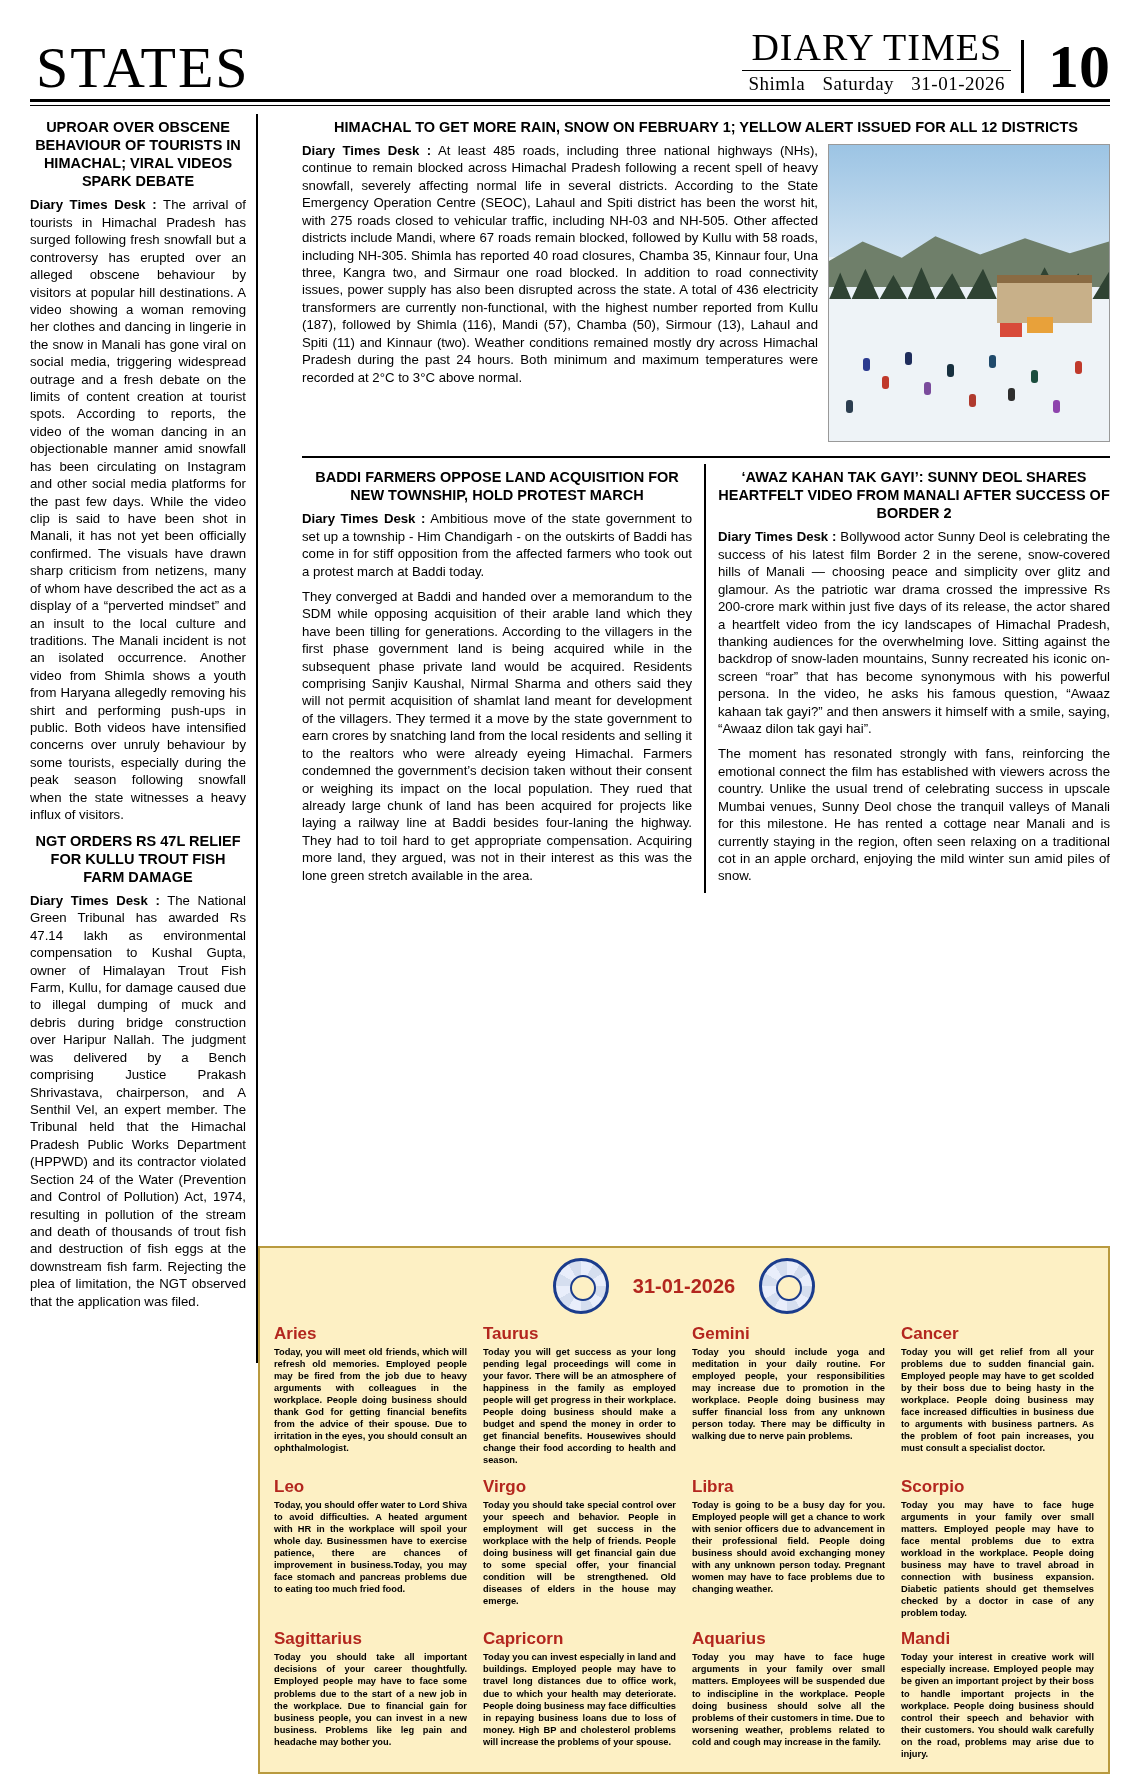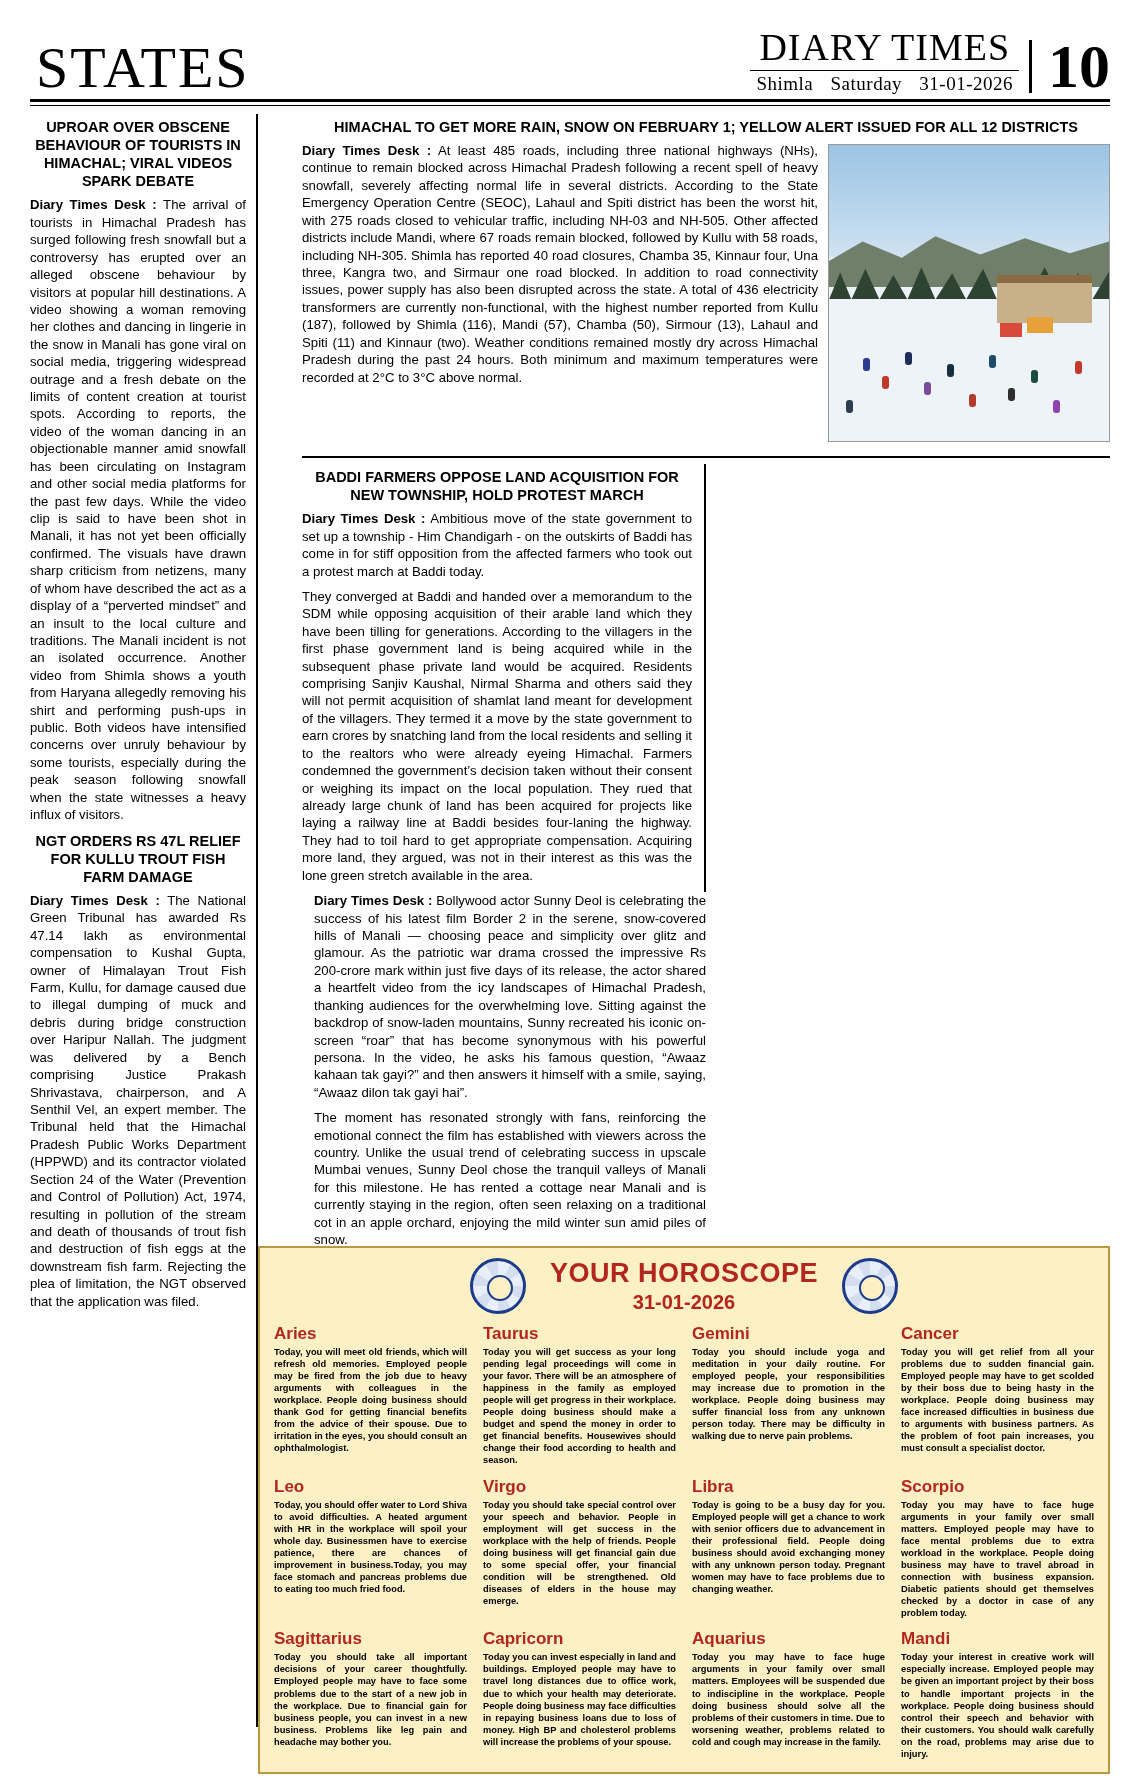--- a/index.html
+++ b/index.html
@@ -55,21 +55,21 @@
     border-top: 1px solid #000;
     padding-top: 2px;
   }
   .brand-sub span { margin: 0 6px; }
   .page-num {
     font-family: "Liberation Serif", serif;
     font-size: 62px;
     font-weight: 700;
     line-height: 0.85;
     border-left: 3px solid #000;
-    padding-left: 16px;
+    padding-left: 24px;
     margin-bottom: 2px;
   }
   .thin-rule { border-top: 1px solid #000; margin-top: 3px; }
 
   
   .body-grid {
     display: flex;
     gap: 0;
     margin-top: 8px;
   }
@@ -129,21 +129,20 @@
   .p5{left:42%;top:74%;background:#17303f;} .p6{left:50%;top:84%;background:#b03a2e;}
   .p7{left:57%;top:71%;background:#204a6b;} .p8{left:64%;top:82%;background:#2e2e2e;}
   .p9{left:72%;top:76%;background:#1b4d3e;} .p10{left:80%;top:86%;background:#8e44ad;}
   .p11{left:88%;top:73%;background:#c0392b;} .p12{left:6%;top:86%;background:#2c3e50;}
 
   
   .two-col {
     display: flex;
     gap: 0;
     margin-top: 4px;
-    flex-direction: column;
   }
   .sub-col { width: 50%; }
   .sub-col.left-sub { padding-right: 12px; border-right: 2px solid #000; }
   .sub-col.right-sub { padding-left: 12px; }
 
   
   .horoscope {
     position: absolute;
     left: 258px;
     right: 30px;
@@ -264,36 +263,36 @@
 
       <div class="two-col">
 
         <div class="sub-col left-sub">
           <h2 class="headline">BADDI FARMERS OPPOSE LAND ACQUISITION FOR NEW TOWNSHIP, HOLD PROTEST MARCH</h2>
           <p class="body-text"><span class="lead">Diary Times Desk :</span><span> Ambitious move of the state government to set up a township - Him Chandigarh - on the outskirts of Baddi has come in for stiff opposition from the affected farmers who took out a protest march at Baddi today.</span></p>
           <p class="body-text">They converged at Baddi and handed over a memorandum to the SDM while opposing acquisition of their arable land which they have been tilling for generations. According to the villagers in the first phase government land is being acquired while in the subsequent phase private land would be acquired. Residents comprising Sanjiv Kaushal, Nirmal Sharma and others said they will not permit acquisition of shamlat land meant for development of the villagers. They termed it a move by the state government to earn crores by snatching land from the local residents and selling it to the realtors who were already eyeing Himachal. Farmers condemned the government’s decision taken without their consent or weighing its impact on the local population. They rued that already large chunk of land has been acquired for projects like laying a railway line at Baddi besides four-laning the highway. They had to toil hard to get appropriate compensation. Acquiring more land, they argued, was not in their interest as this was the lone green stretch available in the area.</p>
         </div>
 
         <div class="sub-col right-sub">
+          <h2 class="headline">‘AWAZ KAHAN TAK GAYI’: SUNNY DEOL SHARES HEARTFELT VIDEO FROM MANALI AFTER SUCCESS OF BORDER 2</h2>
           <p class="body-text"><span class="lead">Diary Times Desk :</span><span> Bollywood actor Sunny Deol is celebrating the success of his latest film Border 2 in the serene, snow-covered hills of Manali — choosing peace and simplicity over glitz and glamour. As the patriotic war drama crossed the impressive Rs 200-crore mark within just five days of its release, the actor shared a heartfelt video from the icy landscapes of Himachal Pradesh, thanking audiences for the overwhelming love. Sitting against the backdrop of snow-laden mountains, Sunny recreated his iconic on-screen “roar” that has become synonymous with his powerful persona. In the video, he asks his famous question, “Awaaz kahaan tak gayi?” and then answers it himself with a smile, saying, “Awaaz dilon tak gayi hai”.</span></p>
           <p class="body-text">The moment has resonated strongly with fans, reinforcing the emotional connect the film has established with viewers across the country. Unlike the usual trend of celebrating success in upscale Mumbai venues, Sunny Deol chose the tranquil valleys of Manali for this milestone. He has rented a cottage near Manali and is currently staying in the region, often seen relaxing on a traditional cot in an apple orchard, enjoying the mild winter sun amid piles of snow.</p>
         </div>
 
       </div>
 
       <div class="horoscope-spacer"></div>
 
     </div>
   </div>
 
   <div class="horoscope">
     <div class="horo-head">
       <div class="zodiac-wheel"></div>
       <div class="horo-title">
-        <div class="t1">YOUR HOROSCOPE</div>
         <div class="t2">31-01-2026</div>
       </div>
       <div class="zodiac-wheel"></div>
     </div>
     <div class="horo-grid">
       <div>
           <div class="sign-name">Aries</div>
           <div class="sign-text">Today, you will meet old friends, which will refresh old memories. Employed people may be fired from the job due to heavy arguments with colleagues in the workplace. People doing business should thank God for getting financial benefits from the advice of their spouse. Due to irritation in the eyes, you should consult an ophthalmologist.</div>
         </div>
       <div>

